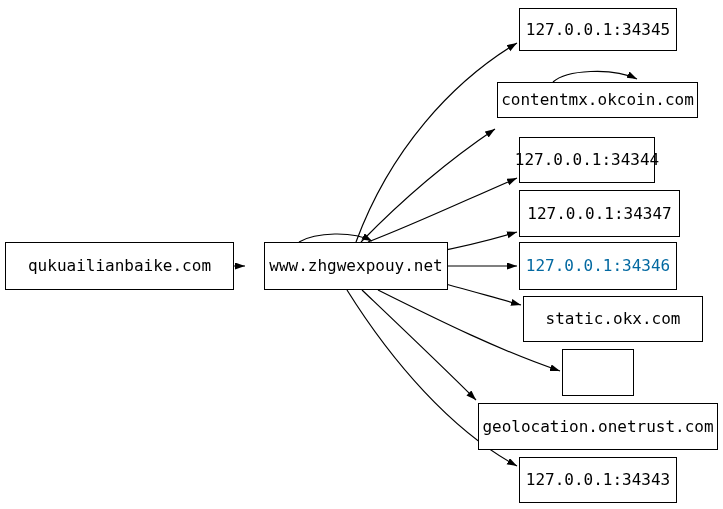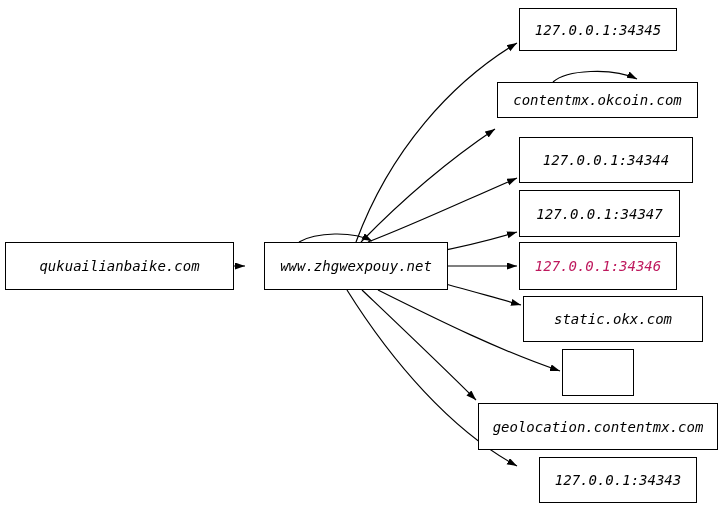--- a/index.html
+++ b/index.html
@@ -29,24 +29,23 @@
   .node {
     position: absolute;
     box-sizing: border-box;
     border: 1.5px solid #000000;
     background: #ffffff;
     display: flex;
     align-items: center;
     justify-content: center;
   }
   .node-label {
-    font-size: 14px;
+    font-size: 16px;
     white-space: pre;
     line-height: 1;
-    font-style: italic;
   }
 </style>
 </head>
 <body>
 
 <div class="canvas">
   <svg class="edge-layer" width="723" height="509" viewBox="0 0 723 509" xmlns="http://www.w3.org/2000/svg">
     <defs>
       <marker id="arrowhead" markerUnits="userSpaceOnUse" markerWidth="11" markerHeight="8" refX="10" refY="3.5" orient="auto">
         <path id="arrowhead-path" d="M0,0 L10,3.5 L0,7 Z" fill="#000000"></path>
@@ -73,35 +72,35 @@
       </div>
       <div class="node" style="left: 264px; top: 242px; width: 184px; height: 48px; border-color: rgb(0, 0, 0);">
         <span class="node-label" style="color: rgb(0, 0, 0);">www.zhgwexpouy.net</span>
       </div>
       <div class="node" style="left: 519px; top: 8px; width: 158px; height: 43px; border-color: rgb(0, 0, 0);">
         <span class="node-label" style="color: rgb(0, 0, 0);">127.0.0.1:34345</span>
       </div>
       <div class="node" style="left: 497px; top: 82px; width: 201px; height: 36px; border-color: rgb(0, 0, 0);">
         <span class="node-label" style="color: rgb(0, 0, 0);">contentmx.okcoin.com</span>
       </div>
-      <div class="node" style="left: 519px; top: 137px; width: 174px; height: 46px; border-color: rgb(0, 0, 0);">
+      <div class="node" style="left: 519px; top: 137px; width: 136px; height: 46px; border-color: rgb(0, 0, 0);">
         <span class="node-label" style="color: rgb(0, 0, 0);">127.0.0.1:34344</span>
       </div>
       <div class="node" style="left: 519px; top: 190px; width: 161px; height: 47px; border-color: rgb(0, 0, 0);">
         <span class="node-label" style="color: rgb(0, 0, 0);">127.0.0.1:34347</span>
       </div>
       <div class="node" style="left: 519px; top: 242px; width: 158px; height: 48px; border-color: rgb(0, 0, 0);">
-        <span class="node-label" style="color: #be185d;">127.0.0.1:34346</span>
+        <span class="node-label" style="color: #0369a1;">127.0.0.1:34346</span>
       </div>
       <div class="node" style="left: 523px; top: 296px; width: 180px; height: 46px; border-color: rgb(0, 0, 0);">
         <span class="node-label" style="color: rgb(0, 0, 0);">static.okx.com</span>
       </div>
       <div class="node" style="left: 562px; top: 349px; width: 72px; height: 47px; border-color: rgb(0, 0, 0);">
         <span class="node-label" style="color: rgb(0, 0, 0);"></span>
       </div>
       <div class="node" style="left: 478px; top: 403px; width: 240px; height: 47px; border-color: rgb(0, 0, 0);">
-        <span class="node-label" style="color: rgb(0, 0, 0);">geolocation.contentmx.com</span>
+        <span class="node-label" style="color: rgb(0, 0, 0);">geolocation.onetrust.com</span>
       </div>
-      <div class="node" style="left: 519px; top: 457px; width: 158px; height: 46px; border-color: rgb(0, 0, 0); margin-left: 20px;">
+      <div class="node" style="left: 519px; top: 457px; width: 158px; height: 46px; border-color: rgb(0, 0, 0);">
         <span class="node-label" style="color: rgb(0, 0, 0);">127.0.0.1:34343</span>
       </div>
     </div>
 </div>
 
 </body></html>

